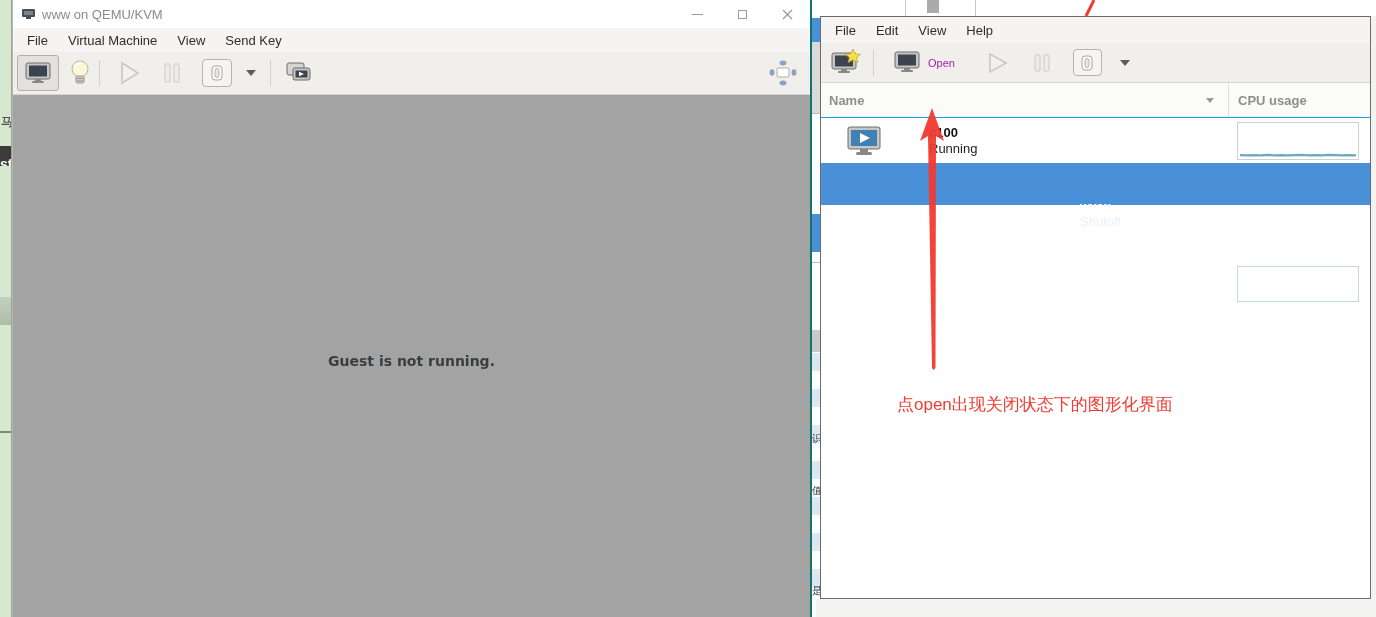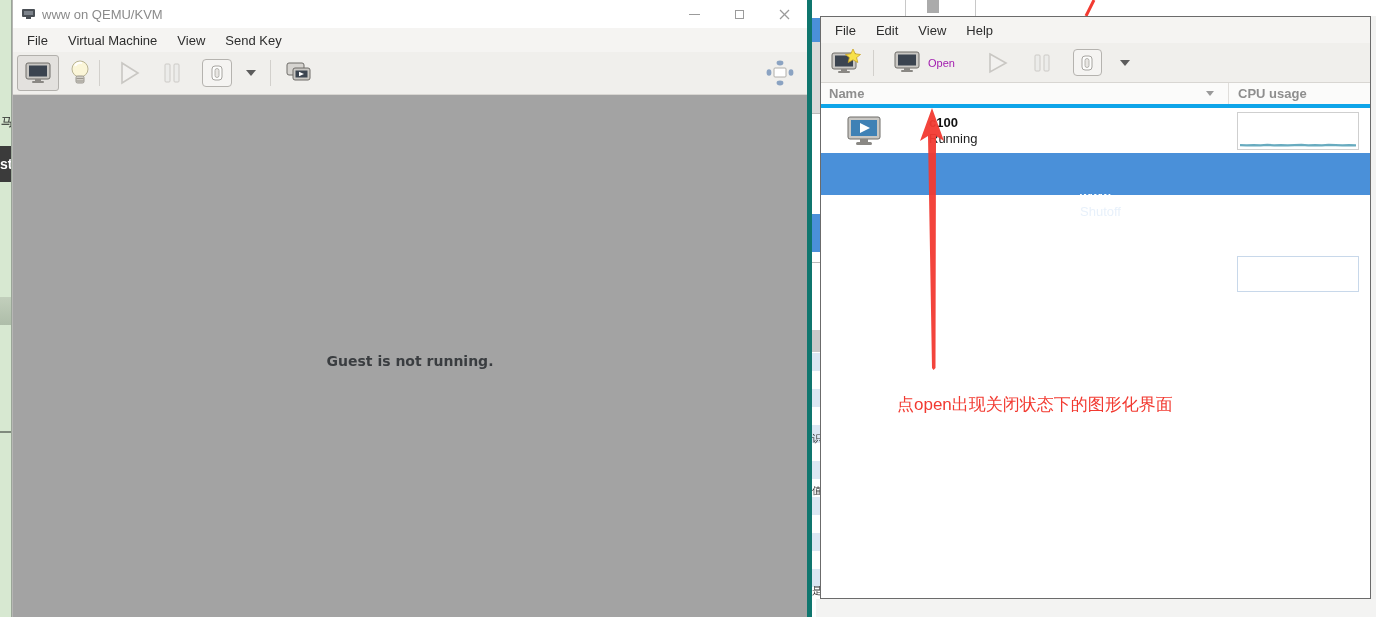--- a/index.html
+++ b/index.html
@@ -9,21 +9,21 @@
     font-family:"Liberation Sans","DejaVu Sans",sans-serif;
     background:#f2f2f1;
     font-size:13px;
     color:#2e2e2e;
   }
   .abs { position:absolute; }
 
   
   .left-sliver { left:0; top:0; width:12px; height:617px; background:#d7e8d1; overflow:hidden; border-right:1px solid #9aa598; }
   .sliver-char { position:absolute; left:1px; font-size:12px; color:#222; width:12px; overflow:hidden; white-space:nowrap; }
-  .sliver-badge { position:absolute; left:0; top:146px; width:12px; height:36px; background:#3b3b3b; color:#fff; font-weight:bold; font-size:14px; line-height:36px; overflow:hidden; }
+  .sliver-badge { position:absolute; left:0; top:146px; width:12px; height:20px; background:#3b3b3b; color:#fff; font-weight:bold; font-size:14px; line-height:36px; overflow:hidden; }
   .sliver-band { position:absolute; left:0; top:297px; width:12px; height:28px; background:linear-gradient(#c2cfbc,#aebda9); }
   .sliver-divider { position:absolute; left:0; top:431px; width:12px; height:2px; background:#7f8a7d; }
 
   .gap-strip { left:812px; top:0; width:8px; height:617px; background:#ffffff; overflow:hidden; }
   .gap-block { position:absolute; left:0; width:8px; }
   .gap-rows { position:absolute; left:0; top:353px; width:8px; height:245px;
     background:repeating-linear-gradient(#dbe7f3 0 18px,#ffffff 18px 36px); }
   .gap-char { position:absolute; left:0; width:8px; overflow:hidden; font-size:10px; color:#333; }
 
   .top-strip { left:820px; top:0; width:556px; height:16px; background:#ffffff; overflow:hidden; }
@@ -40,21 +40,21 @@
   .glyph-min { width:11px; height:1px; }
   .glyph-max { width:9px; height:9px; border-width:1px; border-style:solid; }
   .menubar { display:flex; align-items:center; background:#f5f4f2; }
   .menu-item { padding:3px 10px; }
   .toolbar { display:flex; align-items:center; background:#f0efec; border-bottom:1px solid #d8d6d2; }
   .tsep { width:1px; height:26px; background:#d2d0cc; margin:0 8px; }
   .tri-down { width:0; height:0; border-left:5px solid transparent; border-right:5px solid transparent; border-top:6px solid #5c5c5c; }
   .tool-frame { border:1px solid #b5b3af; border-radius:4px; background:#f5f4f2; display:flex; align-items:center; justify-content:center; }
 
   
-  .console-win { left:12px; top:0; width:800px; height:617px; background:#e9e8e6; border-left:1px solid #b7b7b5; border-right:5px solid #0f766e; display:flex; flex-direction:column; }
+  .console-win { left:12px; top:0; width:800px; height:617px; background:#e9e8e6; border-left:1px solid #b7b7b5; border-right:2px solid #0f766e; display:flex; flex-direction:column; }
   .console-win .titlebar { height:28px; color:#8a8a8a; font-size:13px; padding-left:8px; }
   .console-win .win-btn { color:#9b9b9b; }
   .console-win .glyph-min { background:#9b9b9b; }
   .console-win .glyph-max { border-color:#9b9b9b; }
   .console-win .menubar { height:24px; font-size:13px; color:#2e2e2e; padding-left:4px; }
   .console-win .toolbar { height:43px; padding-left:4px; }
   .btn-pressed { width:42px; height:36px; border:1px solid #b2b0ac; border-radius:3px; background:#e3e1de; display:flex; align-items:center; justify-content:center; }
   .console-client { position:relative; flex:1; background:#a3a3a3; }
   .guest-msg { position:absolute; left:0; top:258px; width:100%; text-align:center; font-family:"DejaVu Sans",sans-serif; font-weight:bold; font-size:14px; color:#3a3d40; }
 
@@ -62,21 +62,21 @@
   .manager-win { left:820px; top:16px; width:551px; height:583px; background:#ffffff; border:1px solid #6b6b6b; display:flex; flex-direction:column; }
   .manager-win .titlebar { height:30px; font-size:13px; color:#1a1a1a; padding-left:8px; }
   .manager-win .win-btn { color:#333; }
   .manager-win .glyph-min { background:#333; }
   .manager-win .glyph-max { border-color:#333; }
   .manager-win .menubar { height:26px; padding-left:4px; }
   .manager-win .toolbar { height:40px; padding-left:10px; }
   .open-button { display:flex; align-items:center; gap:8px; padding:4px 8px; border-radius:3px; }
   .open-label { font-size:11px; color:#a21caf; }
 
-  .list-header { height:25px; display:flex; align-items:center; background:#fbfbfa; border-bottom:4px solid #0ea5e9; color:#8e8e8e; font-weight:bold; font-size:13px; }
+  .list-header { height:35px; display:flex; align-items:center; background:#fbfbfa; border-bottom:1px solid #0ea5e9; color:#8e8e8e; font-weight:bold; font-size:13px; }
   .col-name { width:408px; display:flex; align-items:center; padding-left:8px; border-right:1px solid #e0dedb; height:100%; }
   .sort-arrow { margin-left:auto; margin-right:14px; border-left:4px solid transparent; border-right:4px solid transparent; border-top:5px solid #9a9a9a; width:0; height:0; }
   .col-cpu { padding-left:9px; }
 
   .vm-list { flex:1; background:#ffffff; position:relative; overflow:hidden; }
   .group-row { height:24px; display:flex; align-items:center; padding-left:7px; gap:7px; font-size:13px; color:#111; }
   .expander { width:0; height:0; border-left:6px solid transparent; border-right:6px solid transparent; border-top:7px solid #3a3a3a; }
   .vm-row { display:flex; align-items:center;gap:36px; }
   .vm-row .vm-icon { margin-left:26px; }
   .vm-text { margin-left:10px; line-height:1.18; font-size:13px; }

